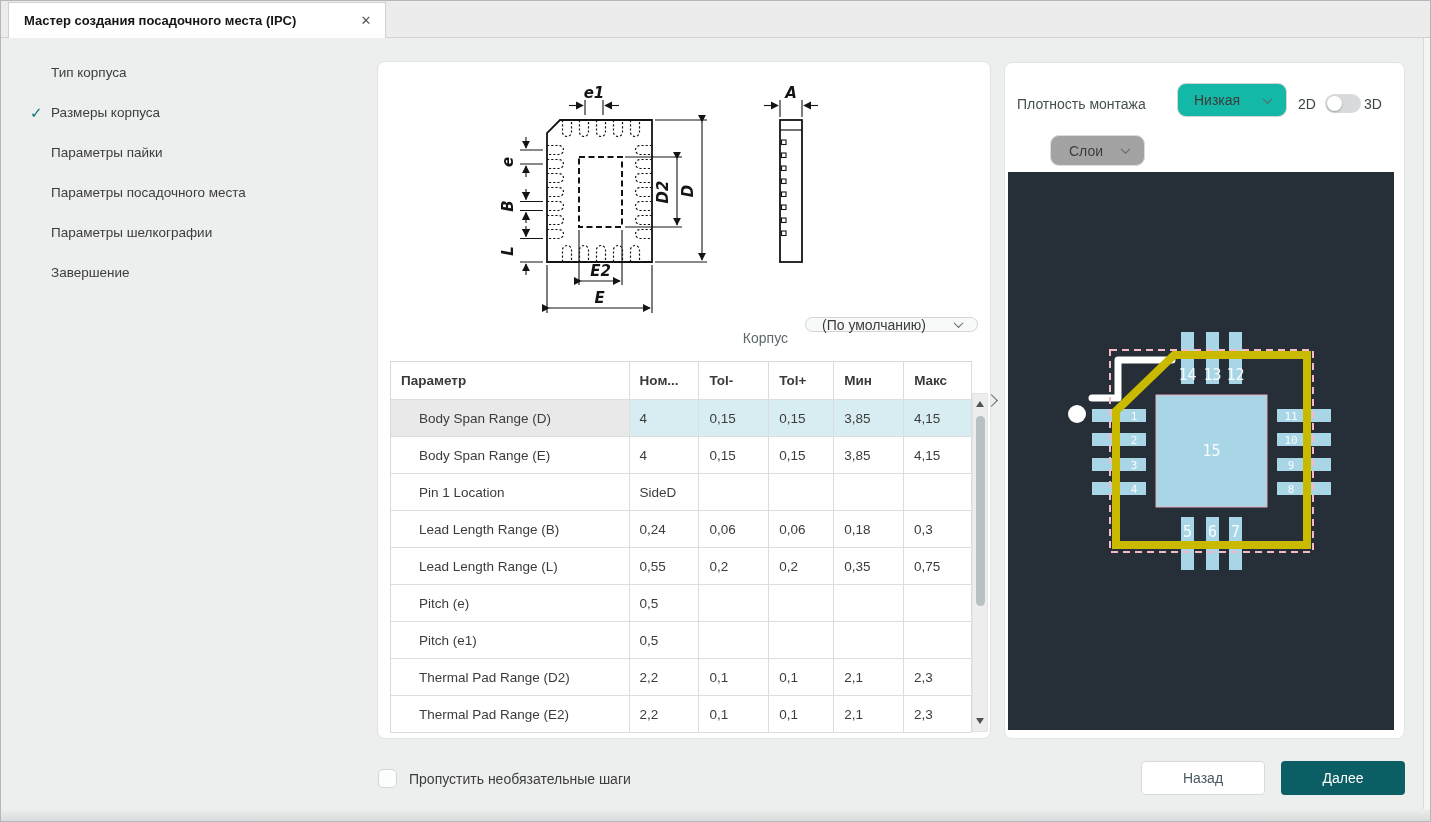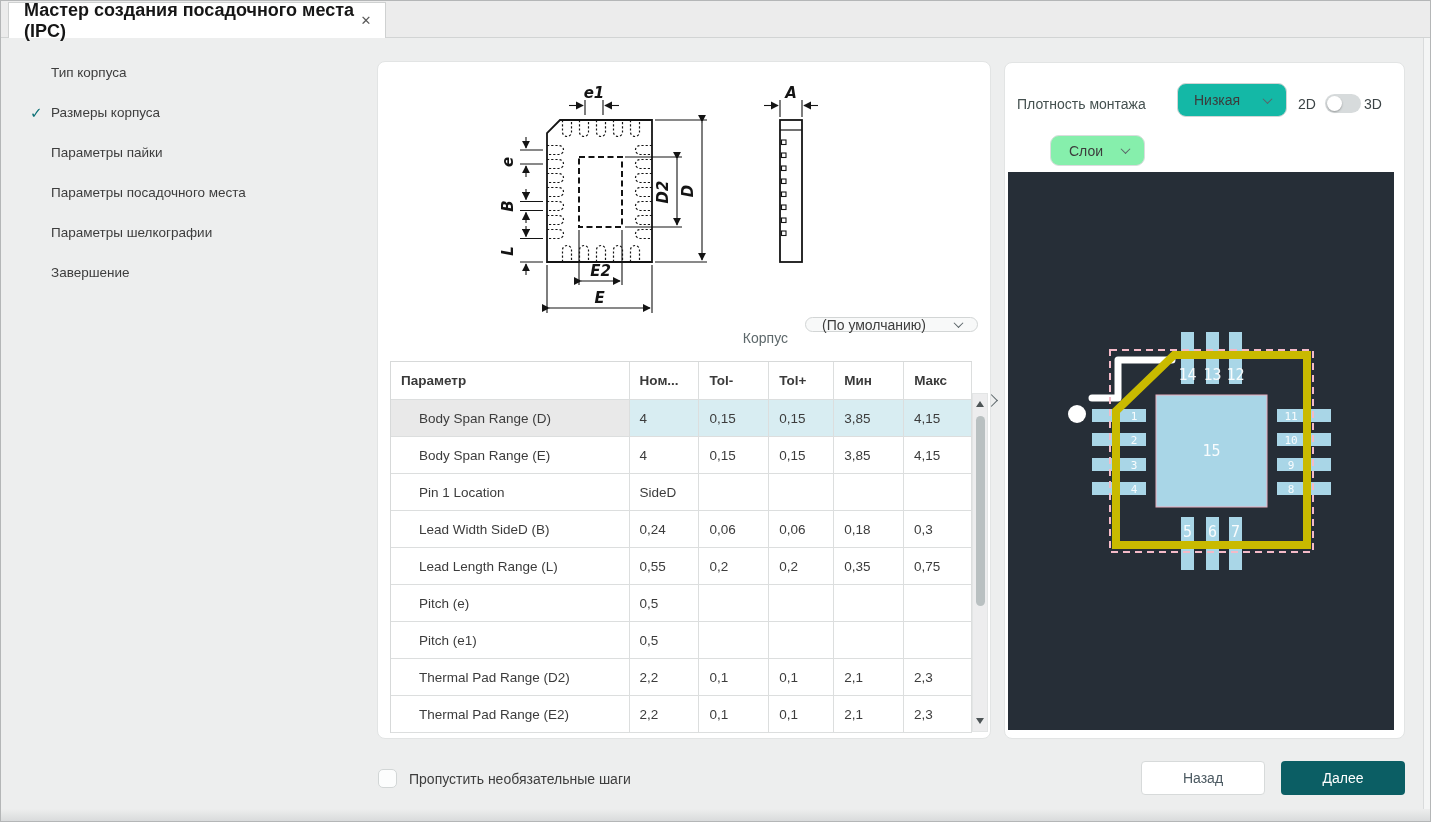--- a/index.html
+++ b/index.html
@@ -6,21 +6,21 @@
   html,body { width:1431px; height:822px; }
   body { font-family:"Liberation Sans","DejaVu Sans",sans-serif; color:#3c3c3c; }
   .window { position:relative; width:1431px; height:822px; background:#edeeee;
             border:1px solid #b4b6b7; overflow:hidden; }
 
   
   .tabbar { position:absolute; left:0; top:0; width:100%; height:37px;
             background:#ececec; border-bottom:1px solid #d2d4d4; }
   .tab { position:absolute; left:7px; top:1px; width:378px; height:36px; background:#fff;
          border:1px solid #cfd1d1; border-bottom:none; display:flex; align-items:center; }
-  .tab-title { font-weight:700; font-size:18px; color:#161616; padding-left:15px; }
+  .tab-title { font-weight:700; font-size:13px; color:#161616; padding-left:15px; }
   .tab-close { position:absolute; right:10px; top:9px; width:18px; height:18px; text-align:center;
                line-height:18px; font-size:13px; color:#5a5a5a; cursor:default; }
 
   
   .sidebar { position:absolute; left:0; top:52px; width:376px; }
   .side-item { position:relative; height:40px; line-height:40px; padding-left:50px;
                font-size:13.5px; color:#3d3d3d; }
   .side-item .check { position:absolute; left:29px; top:0; color:var(--check,#0c7076);
                       font-weight:700; font-size:15px; }
 
@@ -77,21 +77,21 @@
 
   
   .density-label { position:absolute; left:12px; top:33px; font-size:14px; color:#44504f; }
   .density-dd { left:172px; top:20px; width:110px; height:34px; background:#14b8a6; }
   .lbl-2d { position:absolute; left:293px; top:33px; font-size:14px; color:#3c4446; }
   .lbl-3d { position:absolute; left:359px; top:33px; font-size:14px; color:#3c4446; }
   .toggle { position:absolute; left:320px; top:31px; width:36px; height:19px; border-radius:10px;
             background:#d7dbdc; }
   .toggle .knob { position:absolute; left:2px; top:2px; width:15px; height:15px; border-radius:50%;
                   background:#fff; box-shadow:0 1px 2px rgba(0,0,0,.3); }
-  .layers-dd { left:45px; top:72px; width:95px; height:31px; background:#86efac; border-color:#dadddd; }
+  .layers-dd { left:45px; top:72px; width:95px; height:31px; background:#a3a3a3; border-color:#dadddd; }
   .layers-dd .dd-text { padding-left:18px; }
 
   
   .preview { position:absolute; left:3px; top:109px; width:386px; height:558px;
              background:var(--pvbg,#262e37); }
   .pn { font-family:"DejaVu Sans Mono","Liberation Mono",monospace; fill:#ffffff; opacity:.93; }
 
   
   .checkbox { position:absolute; left:377px; top:768px; width:19px; height:19px; background:#fcfdfd;
               border:1px solid #d2d6d6; border-radius:5px; }
@@ -273,21 +273,21 @@
           </div>
           <div class="trow">
             <div class="tcell param" style="width: 239px;">Pin 1 Location</div>
             <div class="tcell" style="width: 70px;">SideD</div>
             <div class="tcell" style="width: 70px;"></div>
             <div class="tcell" style="width: 65px;"></div>
             <div class="tcell" style="width: 70px;"></div>
             <div class="tcell" style="width: 68px;"></div>
           </div>
           <div class="trow">
-            <div class="tcell param" style="width: 239px;">Lead Width SideD (B)</div>
+            <div class="tcell param" style="width: 239px;">Lead Length Range (B)</div>
             <div class="tcell" style="width: 70px;">0,24</div>
             <div class="tcell" style="width: 70px;">0,06</div>
             <div class="tcell" style="width: 65px;">0,06</div>
             <div class="tcell" style="width: 70px;">0,18</div>
             <div class="tcell" style="width: 68px;">0,3</div>
           </div>
           <div class="trow">
             <div class="tcell param" style="width: 239px;">Lead Length Range (L)</div>
             <div class="tcell" style="width: 70px;">0,55</div>
             <div class="tcell" style="width: 70px;">0,2</div>

